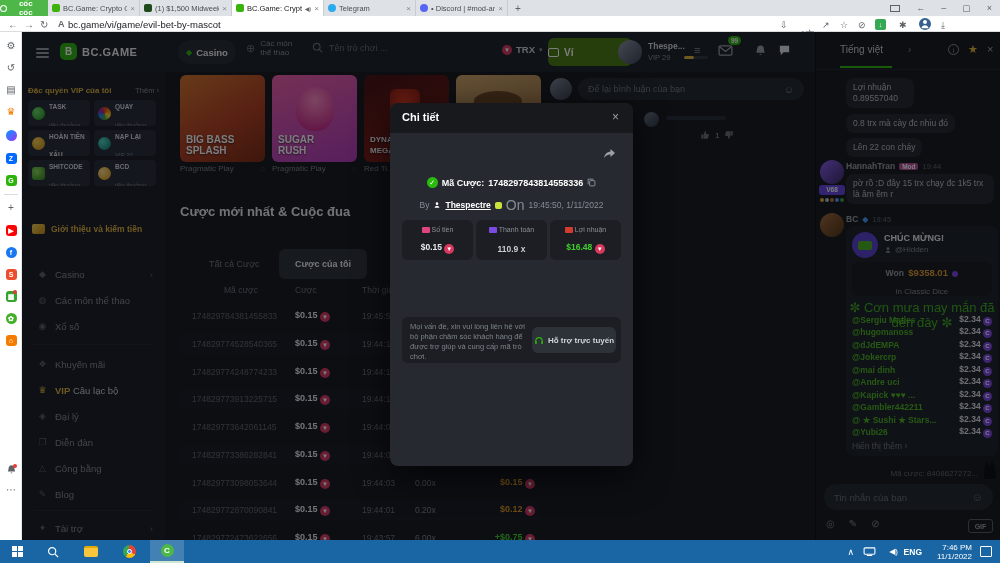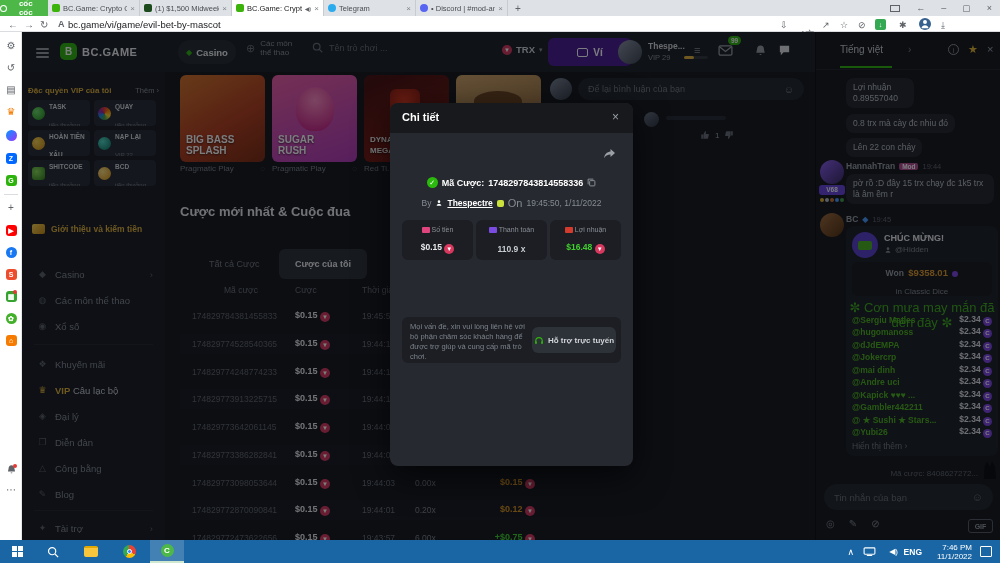--- a/index.html
+++ b/index.html
@@ -194,21 +194,21 @@
             <circle cx="6" cy="6" r="4.2" fill="none" stroke="#6b717a" stroke-width="1.5"></circle>
             <path d="M9.3 9.3 13 13" stroke="#6b717a" stroke-width="1.5"></path>
           </svg>
         <span style="font-size:9px;color:#6b717a;">Tên trò chơi ...</span>
       </div>
       <div class="a flex" style="left:480px;top:12px;gap:4px;">
         <span class="coin">▼</span>
         <span style="font-size:9.5px;font-weight:bold;color:#cfd3d7;">TRX</span>
         <span style="font-size:7px;color:#8b9097;">▾</span>
       </div>
-      <div class="a flex" style="left:526px;top:6px;width:84px;height:28px;background:#4c1d95;border-radius:6px;justify-content:center;gap:5px;">
+      <div class="a flex" style="left:526px;top:6px;width:84px;height:28px;background:#4d7c0f;border-radius:6px;justify-content:flex-start;gap:5px;">
         <span style="width:11px;height:9px;border:1.5px solid #fff;border-radius:2px;display:inline-block;"></span>
         <span style="font-size:10px;font-weight:bold;color:#fff;">Ví</span>
       </div>
       <span class="a avatar" style="left:596px;top:8px;width:24px;height:24px;background:linear-gradient(135deg,#8a93a3,#3c4452);"></span>
       <span class="a" style="left:626px;top:9px;font-size:8.5px;font-weight:bold;color:#d4d7da;">Thespe...</span>
       <span class="a" style="left:626px;top:21px;font-size:7.5px;color:#8b9097;">VIP 29</span>
       <span class="a" style="left:662px;top:24px;width:24px;height:3px;background:#31353c;border-radius:2px;">
           <i style="display:block;width:10px;height:3px;background:#e3b33c;border-radius:2px;"></i>
         </span>
       <span class="a" style="left:672px;top:12px;color:#8b9097;font-size:11px;">≡</span>
@@ -559,21 +559,21 @@
             </svg>
           </span>
       </div>
       <div class="a flex" style="left:0;top:94px;width:243px;justify-content:center;gap:4px;">
         <span style="font-size:8.5px;color:#868c94;">By</span>
         <svg viewBox="0 0 14 14" width="8" height="8">
             <path d="M7 7a2.3 2.3 0 1 0 0-4.6A2.3 2.3 0 0 0 7 7zM2.8 12c.5-2.3 2.2-3.5 4.2-3.5s3.7 1.2 4.2 3.5z" fill="#fff"></path>
           </svg>
         <span style="font-size:8.5px;font-weight:bold;color:#fff;text-decoration:underline;">Thespectre</span>
         <span class="chip" style="background:#cbe23c;"></span>
-        <span style="font-size:11px;color:#868c94;">On</span>
+        <span style="font-size:14px;color:#868c94;">On</span>
         <span style="font-size:8.5px;color:#868c94;">19:45:50, 1/11/2022</span>
       </div>
       <div class="a flex" style="left:12px;top:117px;gap:3px;">
         <div class="mstat">
           <span class="lbl"><span class="chip" style="background:#e0447c;width:8px;height:6px;border-radius:1px;"></span> <span>Số tiền</span></span>
           <span class="val"><span>$0.15</span> <span class="coin">▼</span></span>
         </div>
         <div class="mstat">
           <span class="lbl"><span class="chip" style="background:#7a4be0;width:8px;height:6px;border-radius:1px;"></span> <span>Thanh toán</span></span>
           <span class="val" style="color:#c7ccd1;">110.9 x</span>

